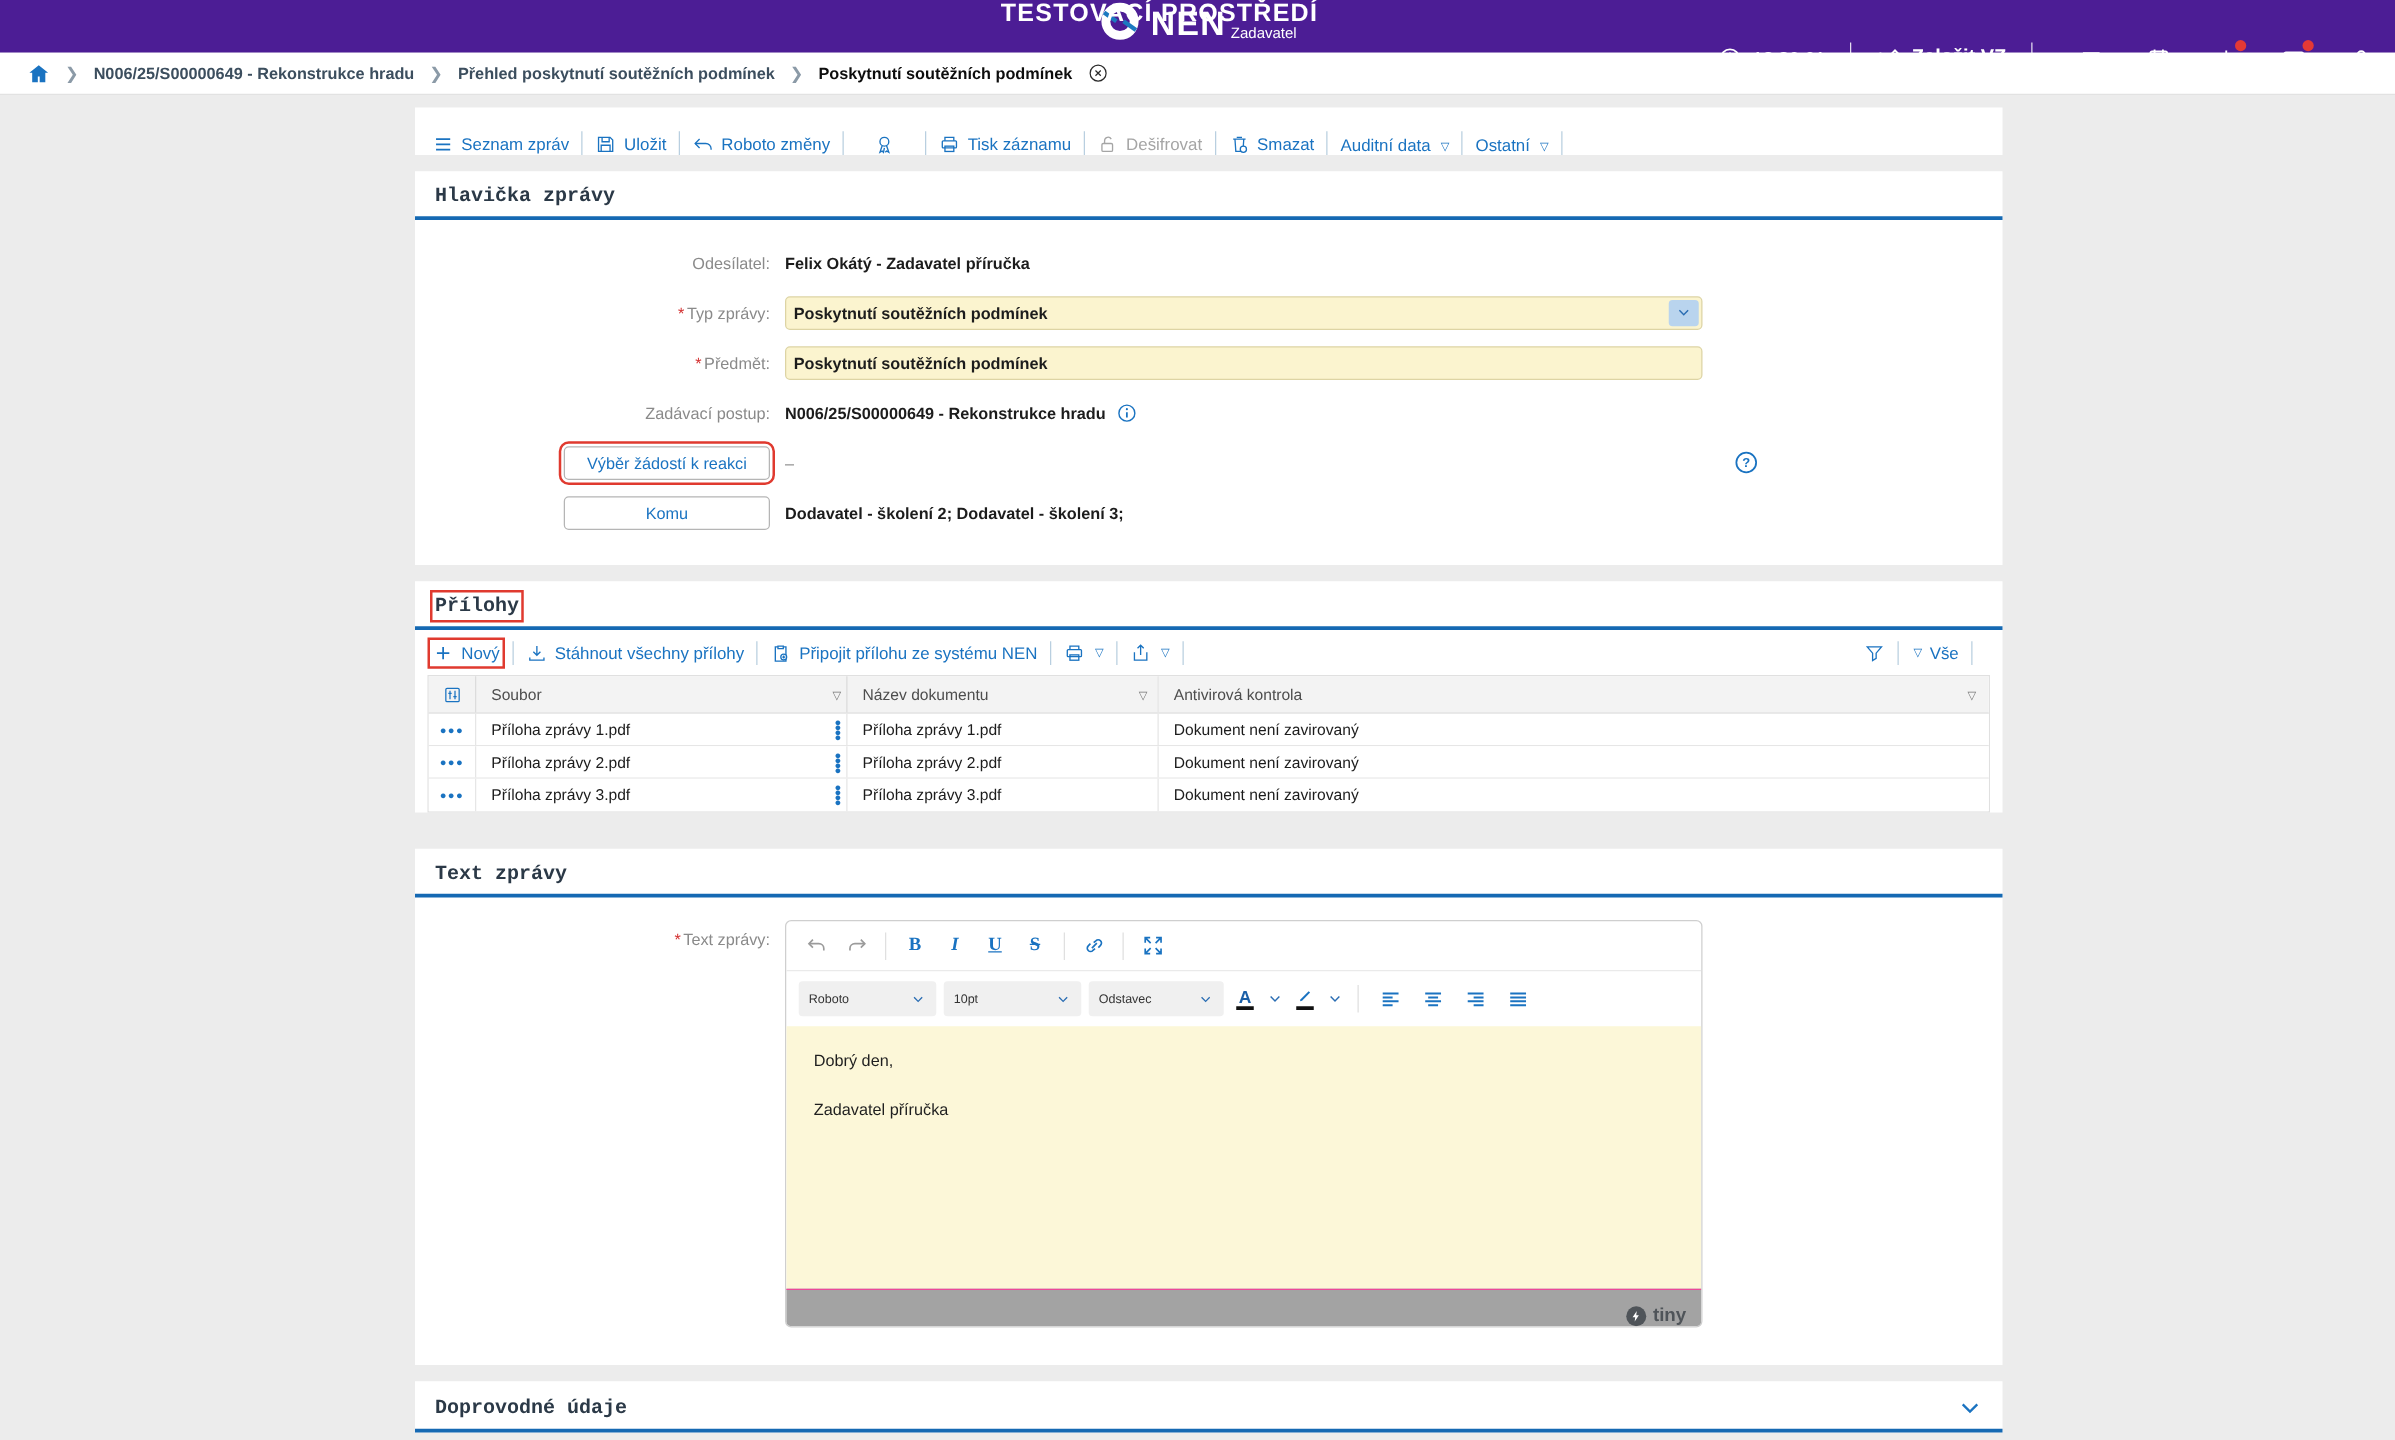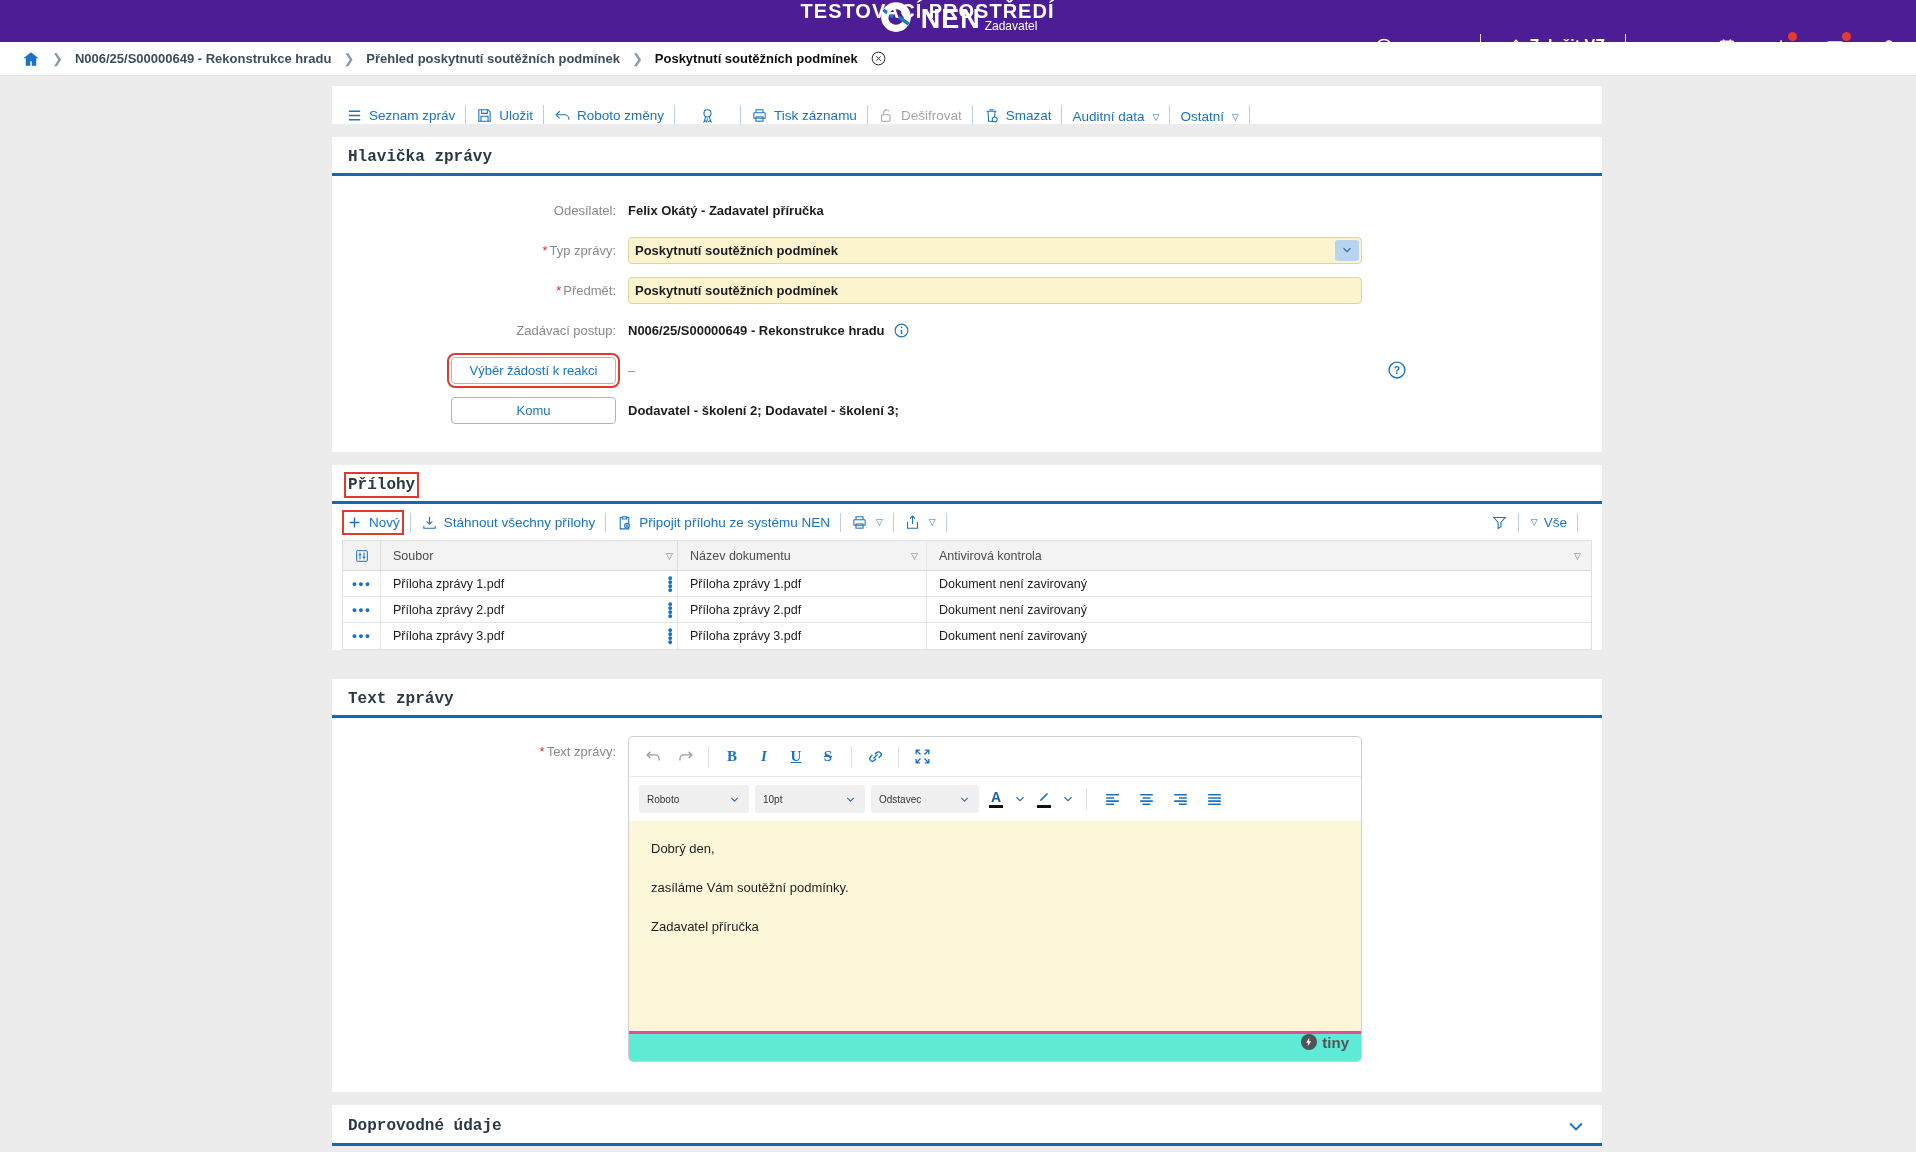--- a/index.html
+++ b/index.html
@@ -89,21 +89,21 @@
   .e-ic.gray { stroke:#9b9b9b; }
   .ebtn { width:28px; height:28px; display:flex; align-items:center; justify-content:center; border-radius:3px; cursor:pointer; }
   .etxt { font-size:15px; color:#1a73c1; font-family:"Liberation Serif", serif; font-weight:bold; }
   .esep { width:1px; height:22px; background:#e0e0e0; margin:0 5px; }
   .eselect { height:28px; background:#f0f0f0; border-radius:3px; display:flex; align-items:center; justify-content:space-between; padding:0 8px; font-size:10px; color:#333; cursor:pointer; gap:10px; }
   .eselect .chev-ic { width:13px; height:13px; }
   .color-btn { display:flex; flex-direction:column; align-items:center; justify-content:center; width:22px; height:28px; cursor:pointer; }
   .color-bar { width:14px; height:3px; background:#111; margin-top:1px; }
   .ed-content { background:#fcf7d8; min-height:210px; padding:20px 22px; }
   .ed-content p { font-size:13px; color:#1f1f1f; margin-bottom:24px; }
-  .ed-status { height:30px; background:#5eead4; border-top:3px solid #ec4899; display:flex; align-items:flex-start; justify-content:flex-end; padding:0 12px; gap:5px; }
+  .ed-status { height:30px; background:#a3a3a3; border-top:1px solid #ec4899; display:flex; align-items:flex-end; justify-content:flex-end; padding:0 12px; gap:5px; }
   .tiny-mark { width:16px; height:16px; border-radius:50%; background:#4f5459; display:flex; align-items:center; justify-content:center; }
   .tiny-label { font-size:15px; font-weight:bold; color:#4f5459; }
 
   
   .collapse-chev { margin-left:auto; width:20px; height:20px; stroke:#1a73c1; fill:none; stroke-width:2.2; cursor:pointer; }
 </style>
 </head>
 <body>
 
 <div class="topbar">
@@ -536,21 +536,20 @@
               </svg>
             </span>
           <span class="ebtn">
               <svg class="e-ic" viewBox="0 0 24 24">
                 <path d="M4 6h16M4 10h16M4 14h16M4 18h16" stroke-width="2"></path>
               </svg>
             </span>
         </div>
         <div class="ed-content">
           <p>Dobrý den,</p>
-          <p>zasíláme Vám soutěžní podmínky.</p>
           <p>Zadavatel příručka</p>
         </div>
         <div class="ed-status">
           <span class="tiny-mark">
             <svg width="10" height="10" viewBox="0 0 24 24">
                 <path d="M13 2L5 14h5l-1 8 8-12h-5z" fill="#fff"></path>
               </svg>
           </span>
           <span class="tiny-label">tiny</span>
         </div>

